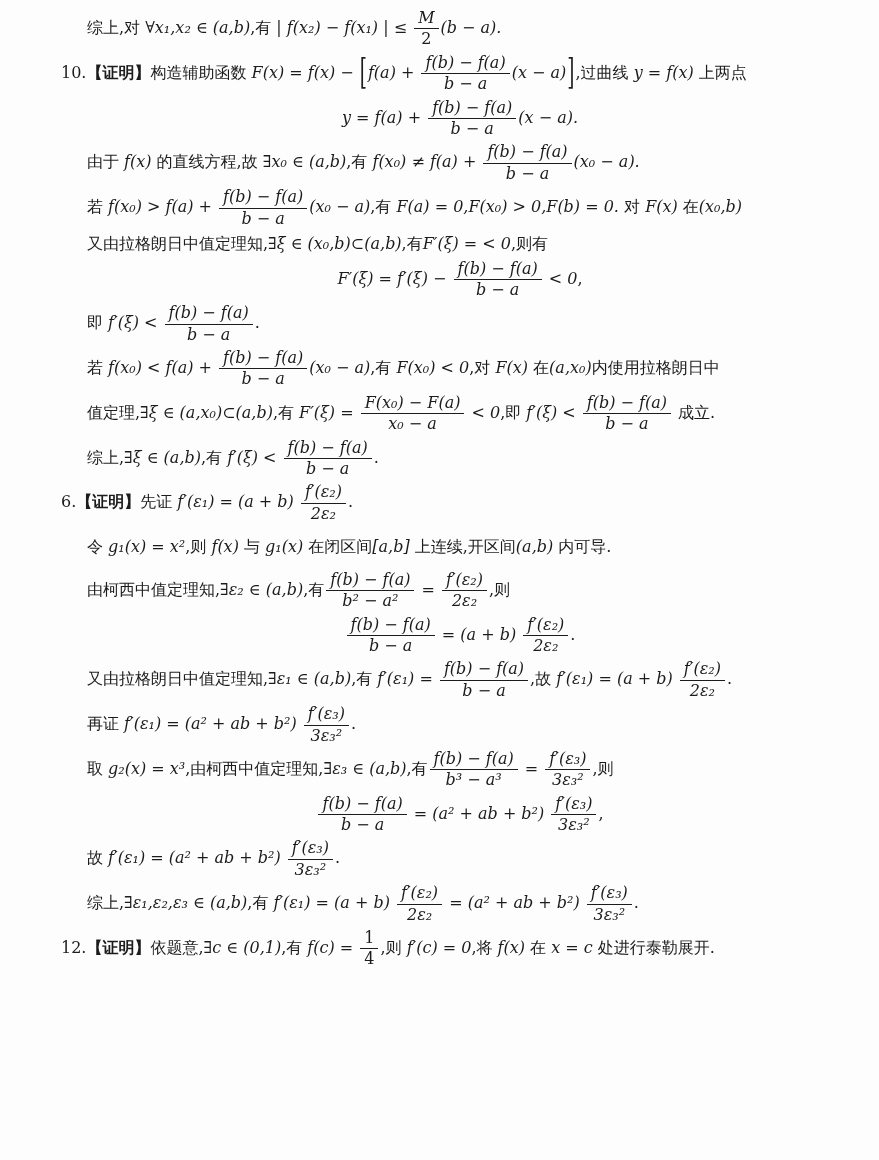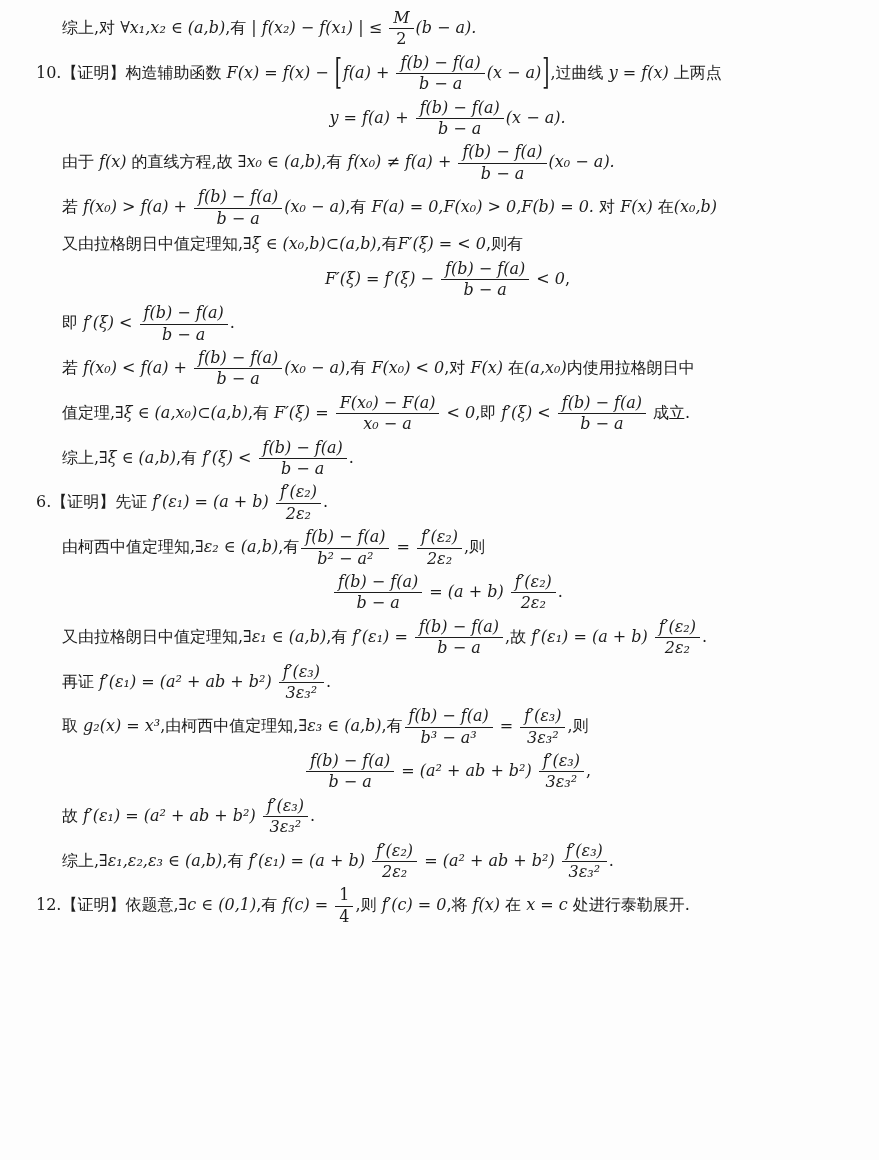--- a/index.html
+++ b/index.html
@@ -3,27 +3,27 @@
 <meta charset="utf-8">
 <style>
   html,body{margin:0;padding:0;}
   body{
     width:879px;height:1160px;
     background:#fdfdfd;color:#1c1c1c;
     font-family:"DejaVu Serif","Liberation Serif",serif;
     font-size:16px;line-height:1.35;
     overflow:hidden;
   }
-  .page{padding:4px 20px 0 36px;}
+  .page{padding:4px 20px 0 36px;margin-left:25px;}
   .line{white-space:nowrap;margin:5px 0;}
   .line.plain{margin:13px 0;}
   .line.center{text-align:center;}
   .line.cont{margin-left:26px;}
   .rm{font-style:normal;}
-  .bd{font-style:normal;font-weight:normal;}
+  .bd{font-style:normal;font-weight:bold;}
   .it{font-style:italic;}
   .bigbr{
     display:inline-block;
     transform:scaleY(1.9);
     transform-origin:center;
     font-size:1.15em;
     padding:0 1px;
     vertical-align:middle;
     font-style:normal;
   }
@@ -54,20 +54,21 @@
       <div class="line center"><span class="it">y = f(a) + </span><span class="frac"><span class="num"><span class="it">f(b) − f(a)</span></span><span class="den"><span class="it">b − a</span></span></span><span class="it">(x − a).</span></div>
       <div class="line cont"><span class="rm">由于 </span><span class="it">f(x)</span><span class="rm"> 的直线方程,故 </span><span class="it">∃x₀ ∈ (a,b)</span><span class="rm">,有 </span><span class="it">f(x₀) ≠ f(a) + </span><span class="frac"><span class="num"><span class="it">f(b) − f(a)</span></span><span class="den"><span class="it">b − a</span></span></span><span class="it">(x₀ − a).</span></div>
       <div class="line cont"><span class="rm">若 </span><span class="it">f(x₀) &gt; f(a) + </span><span class="frac"><span class="num"><span class="it">f(b) − f(a)</span></span><span class="den"><span class="it">b − a</span></span></span><span class="it">(x₀ − a)</span><span class="rm">,有 </span><span class="it">F(a) = 0,F(x₀) &gt; 0,F(b) = 0.</span><span class="rm"> 对 </span><span class="it">F(x)</span><span class="rm"> 在</span><span class="it">(x₀,b)</span></div>
       <div class="line cont"><span class="rm">又由拉格朗日中值定理知,</span><span class="it">∃ξ ∈ (x₀,b)⊂(a,b)</span><span class="rm">,有</span><span class="it">F′(ξ) = </span><span class="it"> &lt; 0</span><span class="rm">,则有</span></div>
       <div class="line center"><span class="it">F′(ξ) = f′(ξ) − </span><span class="frac"><span class="num"><span class="it">f(b) − f(a)</span></span><span class="den"><span class="it">b − a</span></span></span><span class="it"> &lt; 0</span><span class="rm">,</span></div>
       <div class="line cont"><span class="rm">即 </span><span class="it">f′(ξ) &lt; </span><span class="frac"><span class="num"><span class="it">f(b) − f(a)</span></span><span class="den"><span class="it">b − a</span></span></span><span class="rm">.</span></div>
       <div class="line cont"><span class="rm">若 </span><span class="it">f(x₀) &lt; f(a) + </span><span class="frac"><span class="num"><span class="it">f(b) − f(a)</span></span><span class="den"><span class="it">b − a</span></span></span><span class="it">(x₀ − a)</span><span class="rm">,有 </span><span class="it">F(x₀) &lt; 0</span><span class="rm">,对 </span><span class="it">F(x)</span><span class="rm"> 在</span><span class="it">(a,x₀)</span><span class="rm">内使用拉格朗日中</span></div>
       <div class="line cont"><span class="rm">值定理,</span><span class="it">∃ξ ∈ (a,x₀)⊂(a,b)</span><span class="rm">,有 </span><span class="it">F′(ξ) = </span><span class="frac"><span class="num"><span class="it">F(x₀) − F(a)</span></span><span class="den"><span class="it">x₀ − a</span></span></span><span class="it"> &lt; 0</span><span class="rm">,即 </span><span class="it">f′(ξ) &lt; </span><span class="frac"><span class="num"><span class="it">f(b) − f(a)</span></span><span class="den"><span class="it">b − a</span></span></span><span class="rm"> 成立.</span></div>
       <div class="line cont"><span class="rm">综上,</span><span class="it">∃ξ ∈ (a,b)</span><span class="rm">,有 </span><span class="it">f′(ξ) &lt; </span><span class="frac"><span class="num"><span class="it">f(b) − f(a)</span></span><span class="den"><span class="it">b − a</span></span></span><span class="rm">.</span></div>
       <div class="line num"><span class="rm">6.</span><span class="bd">【证明】</span><span class="rm">先证 </span><span class="it">f′(ε₁) = (a + b) </span><span class="frac"><span class="num"><span class="it">f′(ε₂)</span></span><span class="den"><span class="it">2ε₂</span></span></span><span class="rm">.</span></div>
+      <div class="line cont plain"><span class="rm">令 </span><span class="it">g₁(x) = x²</span><span class="rm">,则 </span><span class="it">f(x)</span><span class="rm"> 与 </span><span class="it">g₁(x)</span><span class="rm"> 在闭区间</span><span class="it">[a,b]</span><span class="rm"> 上连续,开区间</span><span class="it">(a,b)</span><span class="rm"> 内可导.</span></div>
       <div class="line cont"><span class="rm">由柯西中值定理知,</span><span class="it">∃ε₂ ∈ (a,b)</span><span class="rm">,有</span><span class="frac"><span class="num"><span class="it">f(b) − f(a)</span></span><span class="den"><span class="it">b² − a²</span></span></span><span class="it"> = </span><span class="frac"><span class="num"><span class="it">f′(ε₂)</span></span><span class="den"><span class="it">2ε₂</span></span></span><span class="rm">,则</span></div>
       <div class="line center"><span class="frac"><span class="num"><span class="it">f(b) − f(a)</span></span><span class="den"><span class="it">b − a</span></span></span><span class="it"> = (a + b) </span><span class="frac"><span class="num"><span class="it">f′(ε₂)</span></span><span class="den"><span class="it">2ε₂</span></span></span><span class="rm">.</span></div>
       <div class="line cont"><span class="rm">又由拉格朗日中值定理知,</span><span class="it">∃ε₁ ∈ (a,b)</span><span class="rm">,有 </span><span class="it">f′(ε₁) = </span><span class="frac"><span class="num"><span class="it">f(b) − f(a)</span></span><span class="den"><span class="it">b − a</span></span></span><span class="rm">,故 </span><span class="it">f′(ε₁) = (a + b) </span><span class="frac"><span class="num"><span class="it">f′(ε₂)</span></span><span class="den"><span class="it">2ε₂</span></span></span><span class="rm">.</span></div>
       <div class="line cont"><span class="rm">再证 </span><span class="it">f′(ε₁) = (a² + ab + b²) </span><span class="frac"><span class="num"><span class="it">f′(ε₃)</span></span><span class="den"><span class="it">3ε₃²</span></span></span><span class="rm">.</span></div>
       <div class="line cont"><span class="rm">取 </span><span class="it">g₂(x) = x³</span><span class="rm">,由柯西中值定理知,</span><span class="it">∃ε₃ ∈ (a,b)</span><span class="rm">,有</span><span class="frac"><span class="num"><span class="it">f(b) − f(a)</span></span><span class="den"><span class="it">b³ − a³</span></span></span><span class="it"> = </span><span class="frac"><span class="num"><span class="it">f′(ε₃)</span></span><span class="den"><span class="it">3ε₃²</span></span></span><span class="rm">,则</span></div>
       <div class="line center"><span class="frac"><span class="num"><span class="it">f(b) − f(a)</span></span><span class="den"><span class="it">b − a</span></span></span><span class="it"> = (a² + ab + b²) </span><span class="frac"><span class="num"><span class="it">f′(ε₃)</span></span><span class="den"><span class="it">3ε₃²</span></span></span><span class="rm">,</span></div>
       <div class="line cont"><span class="rm">故 </span><span class="it">f′(ε₁) = (a² + ab + b²) </span><span class="frac"><span class="num"><span class="it">f′(ε₃)</span></span><span class="den"><span class="it">3ε₃²</span></span></span><span class="rm">.</span></div>
       <div class="line cont"><span class="rm">综上,</span><span class="it">∃ε₁,ε₂,ε₃ ∈ (a,b)</span><span class="rm">,有 </span><span class="it">f′(ε₁) = (a + b) </span><span class="frac"><span class="num"><span class="it">f′(ε₂)</span></span><span class="den"><span class="it">2ε₂</span></span></span><span class="it"> = (a² + ab + b²) </span><span class="frac"><span class="num"><span class="it">f′(ε₃)</span></span><span class="den"><span class="it">3ε₃²</span></span></span><span class="rm">.</span></div>
       <div class="line num"><span class="rm">12.</span><span class="bd">【证明】</span><span class="rm">依题意,</span><span class="it">∃c ∈ (0,1)</span><span class="rm">,有 </span><span class="it">f(c) = </span><span class="frac"><span class="num"><span class="rm">1</span></span><span class="den"><span class="rm">4</span></span></span><span class="rm">,则 </span><span class="it">f′(c) = 0</span><span class="rm">,将 </span><span class="it">f(x)</span><span class="rm"> 在 </span><span class="it">x = c</span><span class="rm"> 处进行泰勒展开.</span></div>
     </div>

